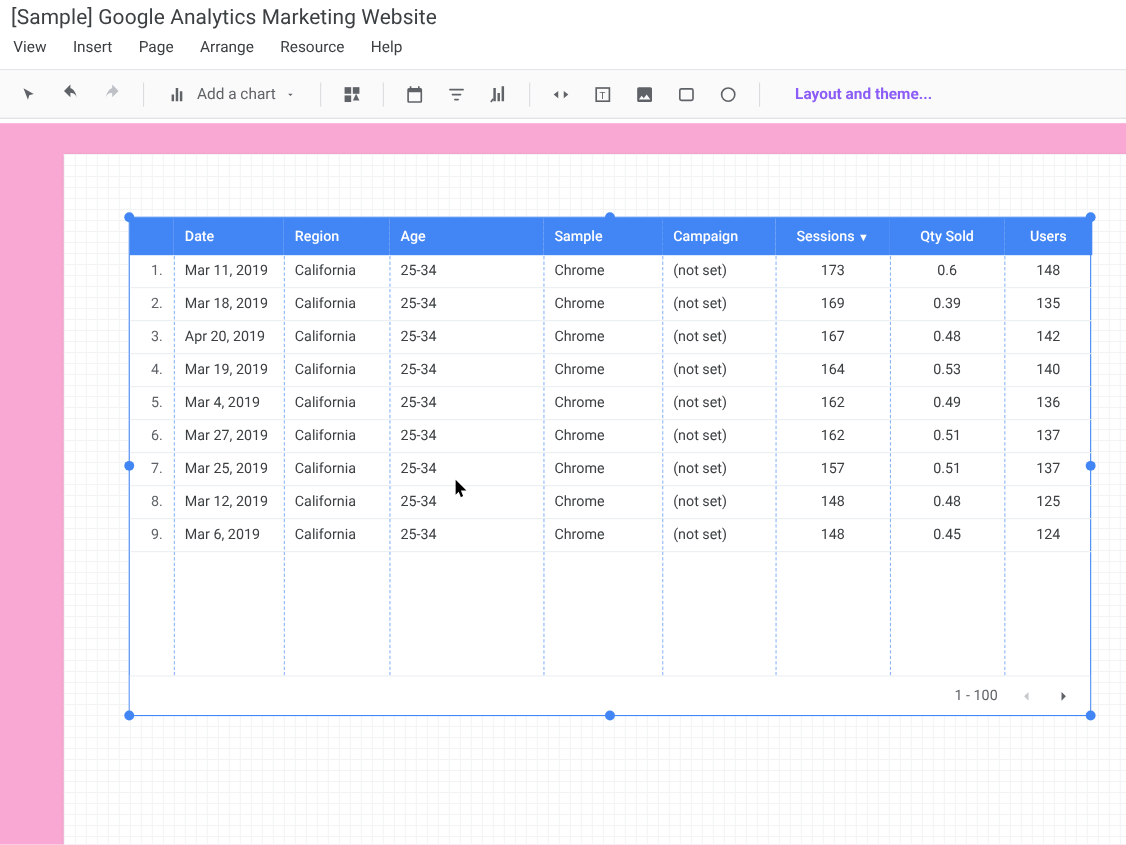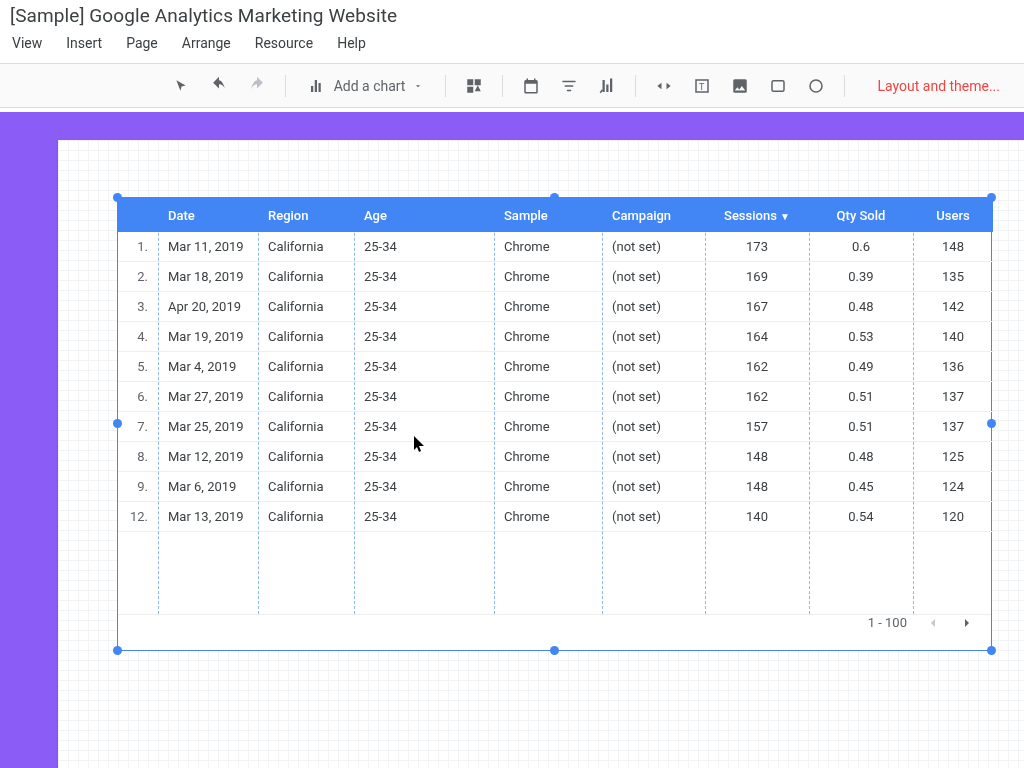--- a/index.html
+++ b/index.html
@@ -26,25 +26,24 @@
   }
   .menubar span {
     display: inline-block;
     padding: 2px 12px;
     cursor: pointer;
   }
   .toolbar {
     height: 44px;
     display: flex;
     align-items: center;
-    padding: 0 24px;
+    padding: 0 10px;
     border-bottom: 1px solid #dadce0;
     background: #fafafa;
     gap: 6px;
-    justify-content: flex-end;
   }
   .tool-btn {
     width: 32px;
     height: 32px;
     display: flex;
     align-items: center;
     justify-content: center;
     color: #5f6368;
     cursor: pointer;
     border-radius: 4px;
@@ -58,31 +57,32 @@
   .add-chart {
     display: flex;
     align-items: center;
     gap: 8px;
     padding: 0 10px;
     color: #5f6368;
     font-size: 14px;
     cursor: pointer;
   }
   .layout-text {
-    color: #ef4444;
+    color: #8b5cf6;
     font-size: 14px;
     margin-left: 20px;
+    font-weight: bold;
   }
   .canvas-area {
     position: absolute;
     top: 112px;
     left: 0;
     right: 0;
     bottom: 0;
-    background: #8b5cf6;
+    background: #f9a8d4;
     overflow: hidden;
   }
   .canvas {
     position: absolute;
     top: 28px;
     left: 58px;
     width: 970px;
     height: 640px;
     background: #fff;
     background-image:
@@ -147,20 +147,21 @@
     bottom: 36px;
     border-left: 1px dashed #4285f4;
     opacity: 0.6;
   }
   .pager {
     position: absolute;
     bottom: 0;
     right: 0;
     height: 36px;
     display: flex;
+    align-items: center;
     gap: 18px;
     padding: 0 16px;
     font-size: 13px;
     color: #5f6368;
     background: #fff;
     width: 100%;
     justify-content: flex-end;
     border-top: 1px solid #eceff1;
   }
   .pager .arrow { cursor: pointer; color: #5f6368; }
@@ -383,31 +384,20 @@
             <tr>
               <td class="rownum">9.</td>
               <td>Mar 6, 2019</td>
               <td>California</td>
               <td>25-34</td>
               <td>Chrome</td>
               <td>(not set)</td>
               <td class="num">148</td>
               <td class="num">0.45</td>
               <td class="num">124</td>
-            </tr>
-            <tr>
-              <td class="rownum">12.</td>
-              <td>Mar 13, 2019</td>
-              <td>California</td>
-              <td>25-34</td>
-              <td>Chrome</td>
-              <td>(not set)</td>
-              <td class="num">140</td>
-              <td class="num">0.54</td>
-              <td class="num">120</td>
             </tr>
           </tbody>
       </table>
       <div id="col-dividers">
           <div class="col-div" style="left: 40px;"></div>
           <div class="col-div" style="left: 140px;"></div>
           <div class="col-div" style="left: 236px;"></div>
           <div class="col-div" style="left: 376px;"></div>
           <div class="col-div" style="left: 484px;"></div>
           <div class="col-div" style="left: 587px;"></div>

